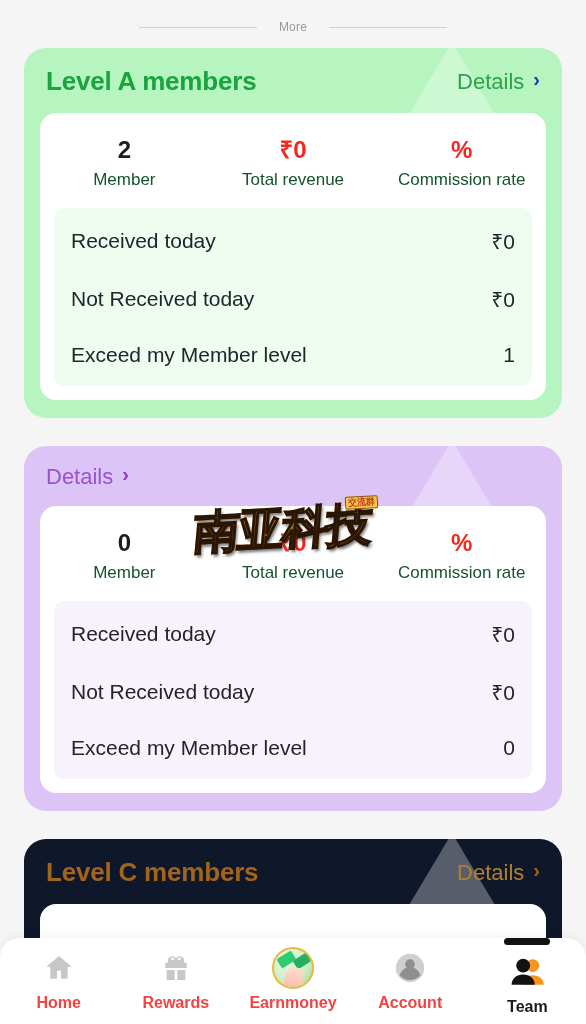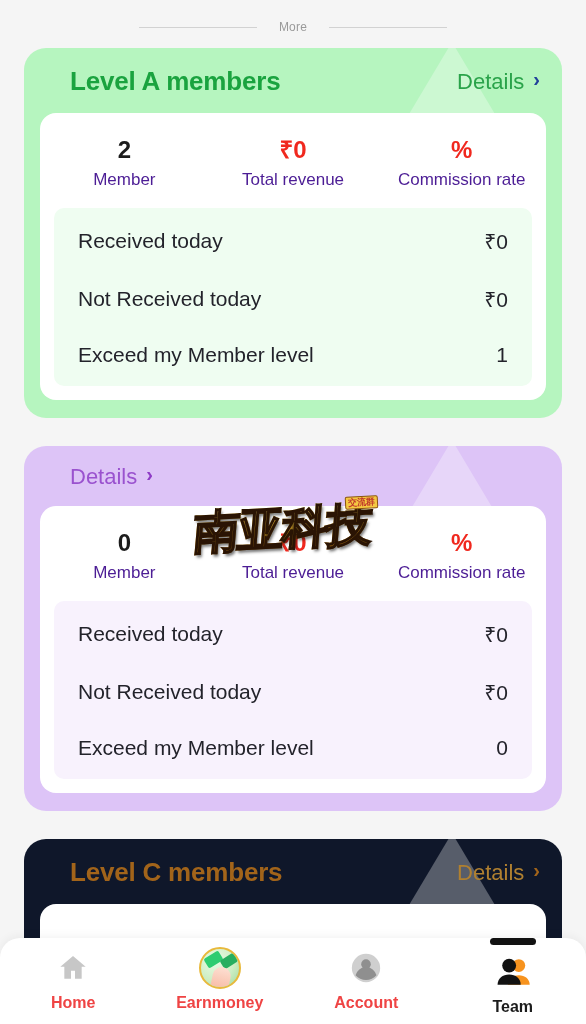--- a/index.html
+++ b/index.html
@@ -42,21 +42,20 @@
     border-left:62px solid transparent;
     border-right:62px solid transparent;
     border-bottom:104px solid rgba(255,255,255,.30);
     pointer-events:none;
   }
 
   .card-head{
     position:relative; z-index:2;
     display:flex; align-items:center; justify-content:space-between;
     padding:18px 22px 16px 22px;
-    margin-left:24px;
   }
   .card-title{ font-size:26px; font-weight:700; letter-spacing:-.2px; }
   .green .card-title { color:#1aa33f; }
   .purple .card-title{ color:#9a3fd1; }
   .orange .card-title{ color:#a2641a; }
 
   .details{
     display:flex; align-items:flex-start; gap:9px;
     font-size:22px;
   }
@@ -76,29 +75,29 @@
     margin:0 16px;
     padding:14px 0 0 0;
     overflow:hidden;
   }
   .stats{
     display:flex; padding:8px 0 18px 0;
   }
   .stat{ flex:1; text-align:center; }
   .stat-value{ font-size:24px; font-weight:700; color:#1c1c1c; line-height:1.25; }
   .stat-value.red{ color:#f0281e; }
-  .stat-label{ font-size:17px; color:#4c1d95; margin-top:5px; }
+  .stat-label{ font-size:17px; color:#14532d; margin-top:5px; }
 
   .rows{ margin:0 14px 14px 14px; border-radius:10px; padding:4px 0; }
   .green  .rows{ background:#effdf1; }
   .purple .rows{ background:#f8f2fd; }
 
   .row{
     display:flex; align-items:center; justify-content:space-between;
-    padding:15px 24px;
+    padding:15px 17px;
   }
   .row-label{ font-size:21px; color:#23232b; font-weight:500; }
   .row-value{ font-size:21px; color:#23232b; font-weight:500; }
 
   
   .watermark{
     position:absolute;
     left:182px; top:494px;
     width:200px; height:70px;
     z-index:20;
@@ -301,20 +300,28 @@
 
     <div class="nav-item">
       <div class="nav-icon">
         <svg width="34" height="32" viewBox="0 0 24 24" fill="#c7c7c7">
           <path d="M12 3 2.5 11h3v9h5v-6h3v6h5v-9h3z"></path>
         </svg>
       </div>
       <div class="nav-label">Home</div>
     </div>
 
+    <div class="nav-item">
+      <div class="nav-icon">
+        <svg width="34" height="32" viewBox="0 0 24 24" fill="#c7c7c7">
+          <path d="M20 8h-2.2a3 3 0 0 0-.6-3.6A3 3 0 0 0 12 5a3 3 0 0 0-5.2-.6A3 3 0 0 0 6.2 8H4v4h8V8h0v4h8V8zM8.4 4.6a1.2 1.2 0 0 1 1.8.2L11 6H9.2a1.2 1.2 0 0 1-.8-1.4zm7.2 0A1.2 1.2 0 0 1 14.8 6H13l.8-1.2a1.2 1.2 0 0 1 1.8-.2zM5 13.5h6V21H5zM13 13.5h6V21h-6z"></path>
+        </svg>
+      </div>
+      <div class="nav-label">Rewards</div>
+    </div>
 
     <div class="nav-item">
       <div class="nav-icon">
         <div class="coin">
           <span class="bill-a"></span>
           <span class="bill-b"></span>
           <span class="hand"></span>
         </div>
       </div>
       <div class="nav-label">Earnmoney</div>

